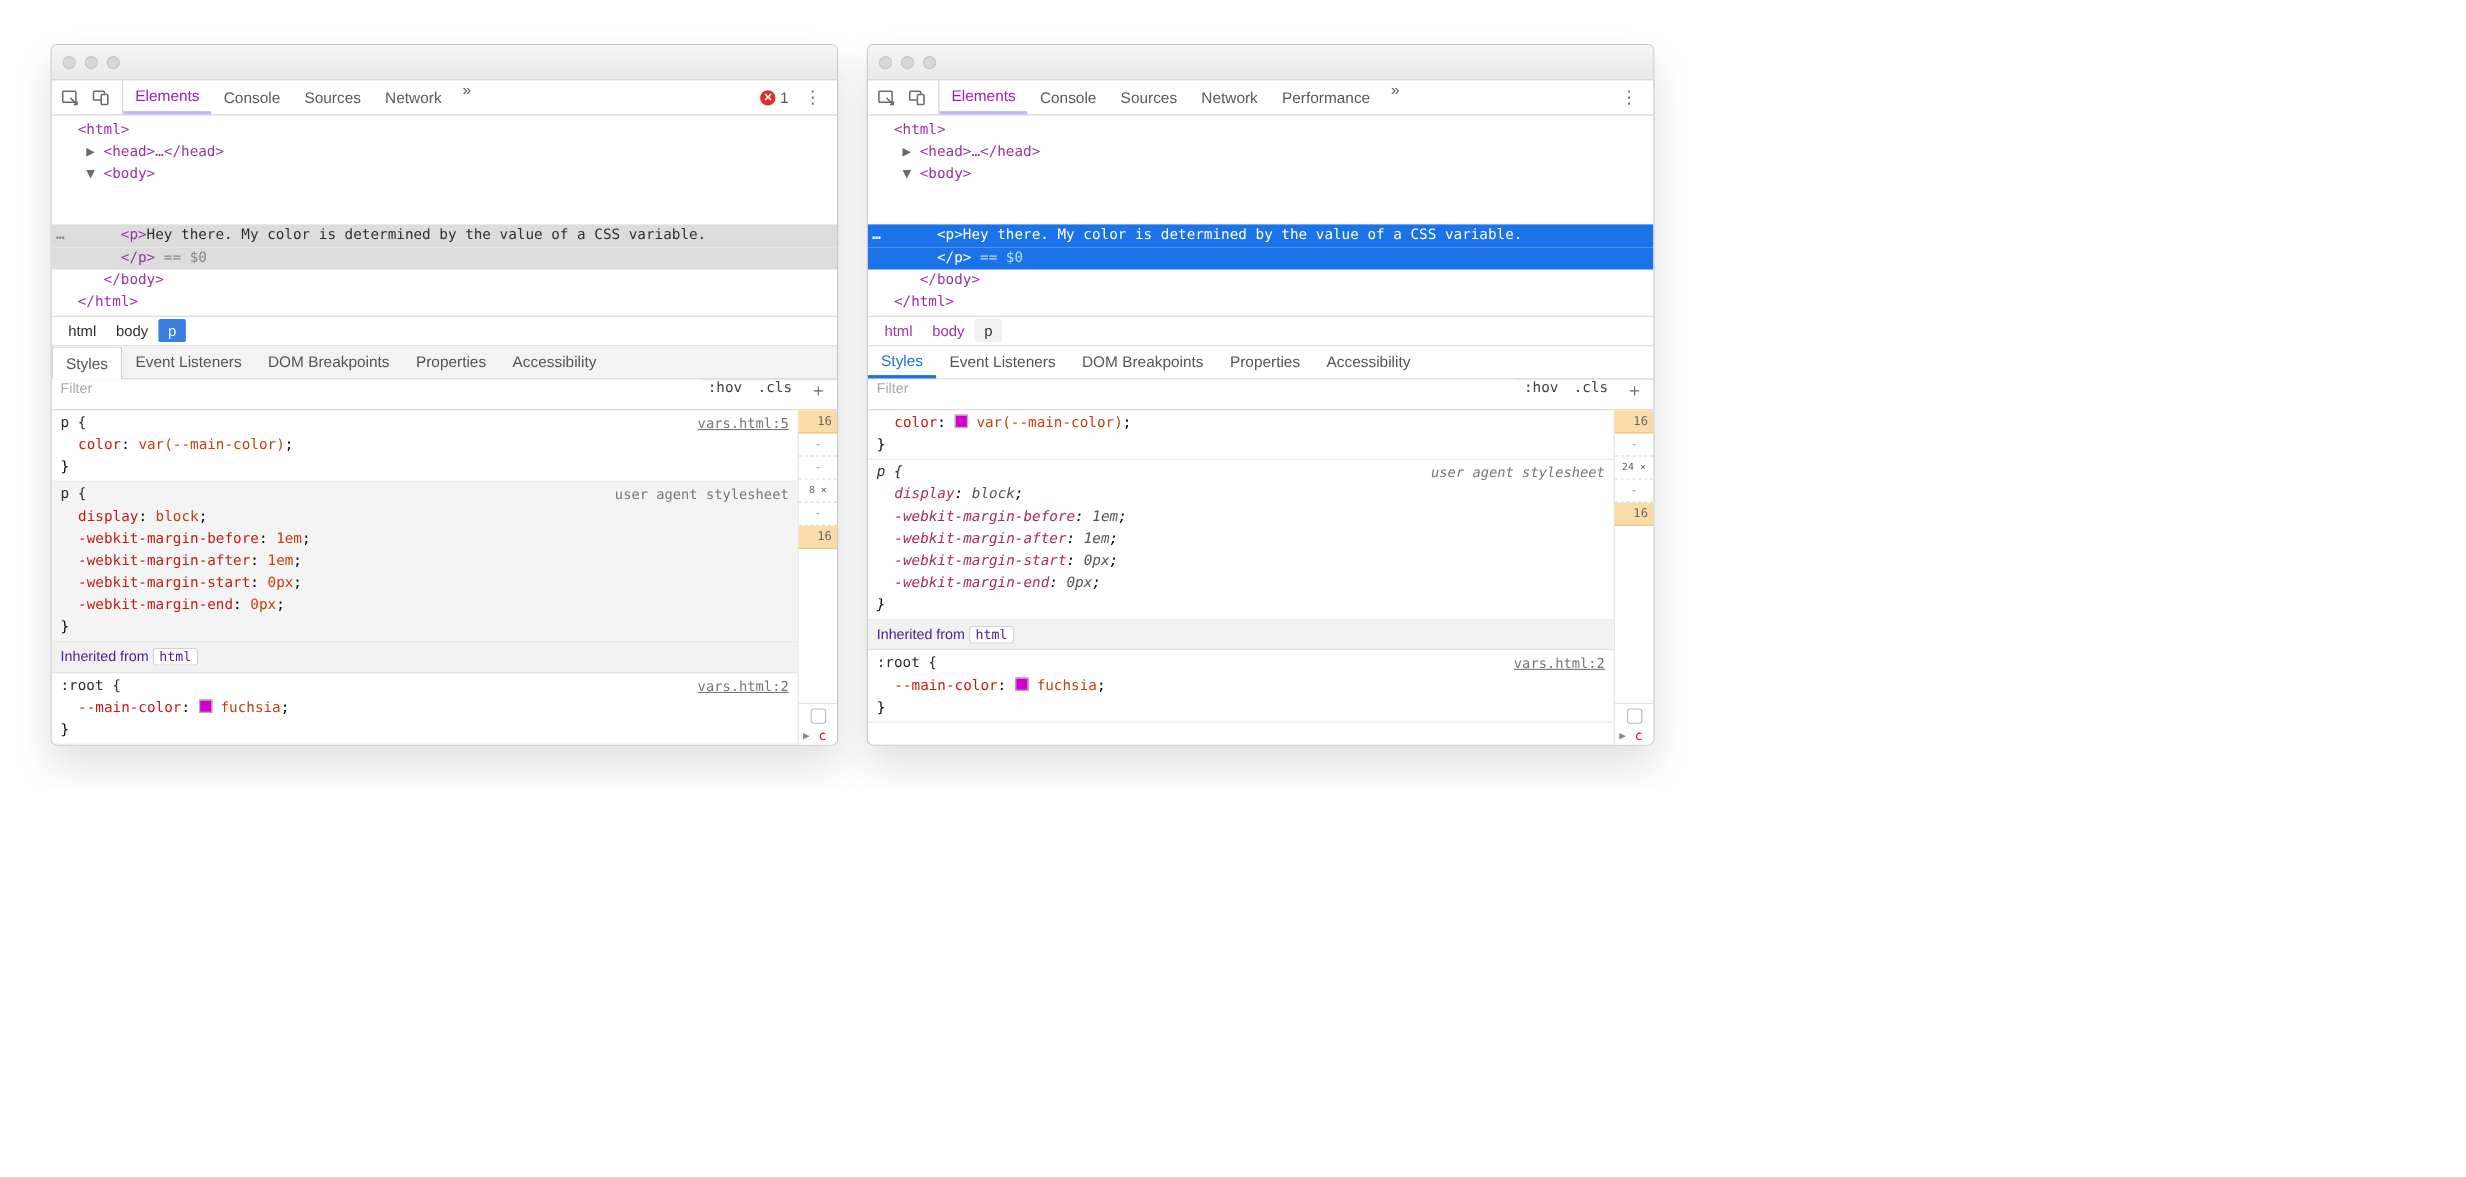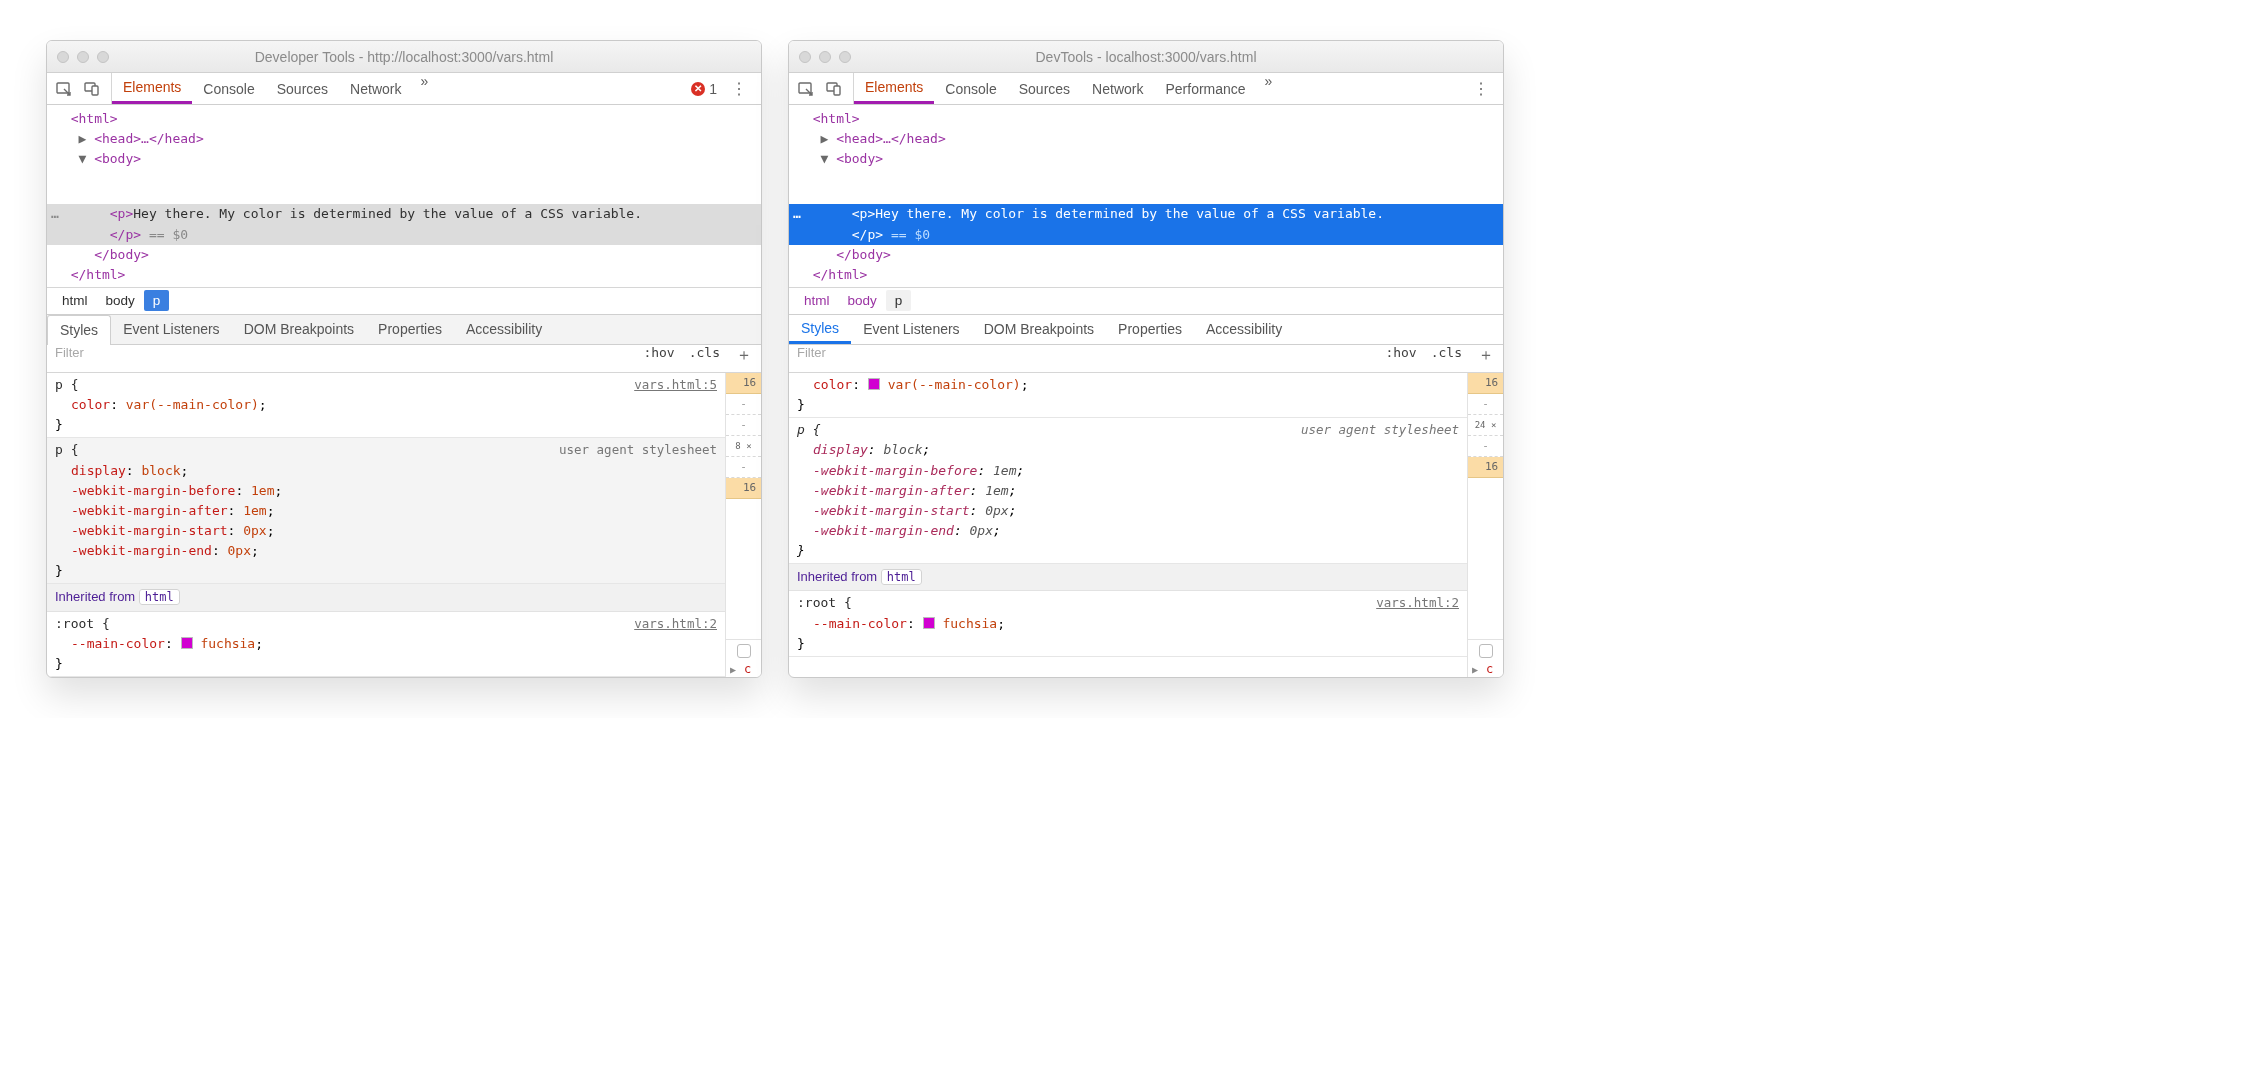--- a/index.html
+++ b/index.html
@@ -38,21 +38,21 @@
     border-bottom: 1px solid #cfcfcf;
     display: flex;
     align-items: center;
     padding: 0 8px;
     font-size: 14px;
     color:#5a5a5a;
   }
   .tb-left { display:flex; align-items:center; gap:10px; border-right:1px solid #d6d6d6; padding-right:10px; height:100%; }
   .tb-tabs { display:flex; align-items:stretch; height:100%; }
   .tb-tab { padding: 0 11px; display:flex; align-items:center; cursor:pointer; }
-  .tb-tab.active { color:#c2410c; border-bottom:3px solid #a21caf; }
+  .tb-tab.active { color:#a21caf; border-bottom:3px solid #c4b5fd; }
   .tb-more { padding:0 8px; }
   .tb-spacer { flex:1; }
   .tb-err { display:flex; align-items:center; gap:4px; padding:0 8px; }
   .err-circle { width:14px; height:14px; border-radius:50%; background:#d93025; color:#fff; font-size:10px; display:flex; align-items:center; justify-content:center; font-weight:bold; }
   .tb-kebab { padding:0 6px; font-size:16px; color:#6d6d6d; }
   svg.icn { display:block; }
 
   .dom-tree {
     font-family: Menlo, Consolas, monospace;
     font-size: 13px;
@@ -148,21 +148,20 @@
 <body>
 
 <div class="window">
 
   <div class="titlebar">
     <div class="tl-dots">
       <div class="tl-dot"></div>
       <div class="tl-dot"></div>
       <div class="tl-dot"></div>
     </div>
-    <div class="tl-title">Developer Tools - http://localhost:3000/vars.html</div>
   </div>
 
   <div class="toolbar">
     <div class="tb-left">
       <span>
         <svg class="icn" width="18" height="18" viewBox="0 0 18 18">
             <rect x="2" y="3" width="12" height="10" rx="1" fill="none" stroke="#6b6b6b" stroke-width="1.4"></rect>
             <path d="M9 9 L15 15 M12 15 L15 15 L15 12" fill="none" stroke="#6b6b6b" stroke-width="1.4"></path>
           </svg>
       </span>
@@ -272,21 +271,20 @@
 </div>
 
 <div class="window">
 
   <div class="titlebar">
     <div class="tl-dots">
       <div class="tl-dot"></div>
       <div class="tl-dot"></div>
       <div class="tl-dot"></div>
     </div>
-    <div class="tl-title">DevTools - localhost:3000/vars.html</div>
   </div>
 
   <div class="toolbar">
     <div class="tb-left">
       <span>
         <svg class="icn" width="18" height="18" viewBox="0 0 18 18">
             <rect x="2" y="3" width="12" height="10" rx="1" fill="none" stroke="#6b6b6b" stroke-width="1.4"></rect>
             <path d="M9 9 L15 15 M12 15 L15 15 L15 12" fill="none" stroke="#6b6b6b" stroke-width="1.4"></path>
           </svg>
       </span>

